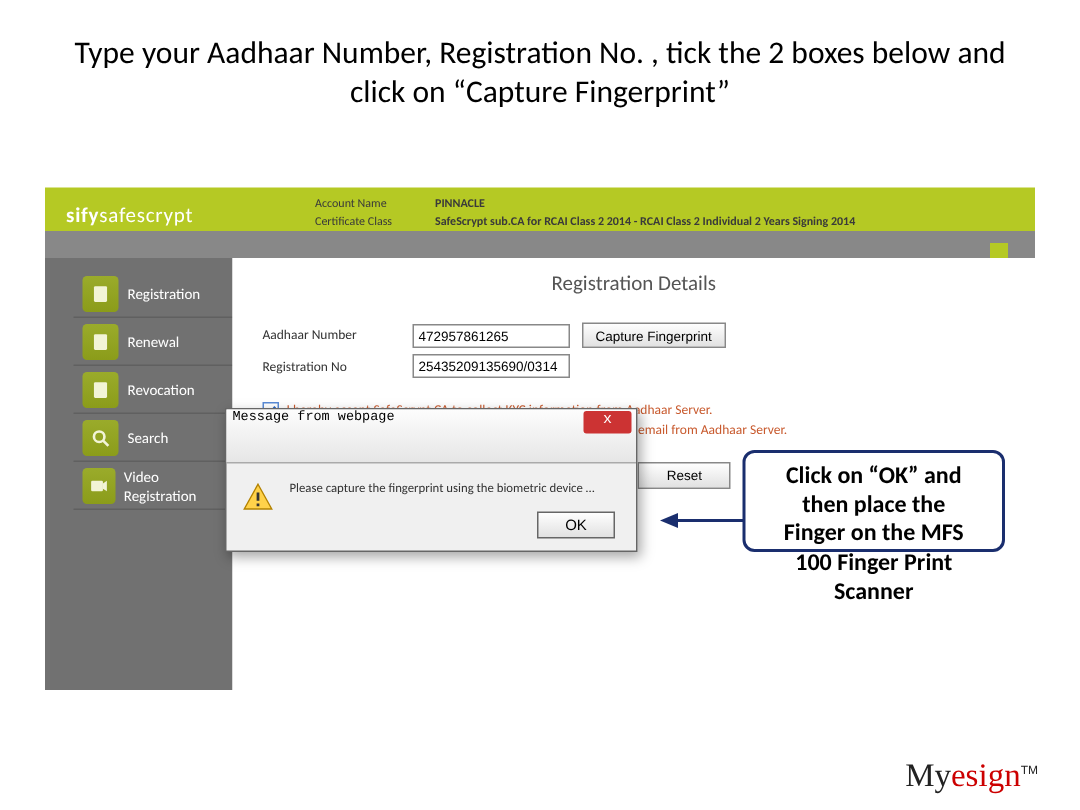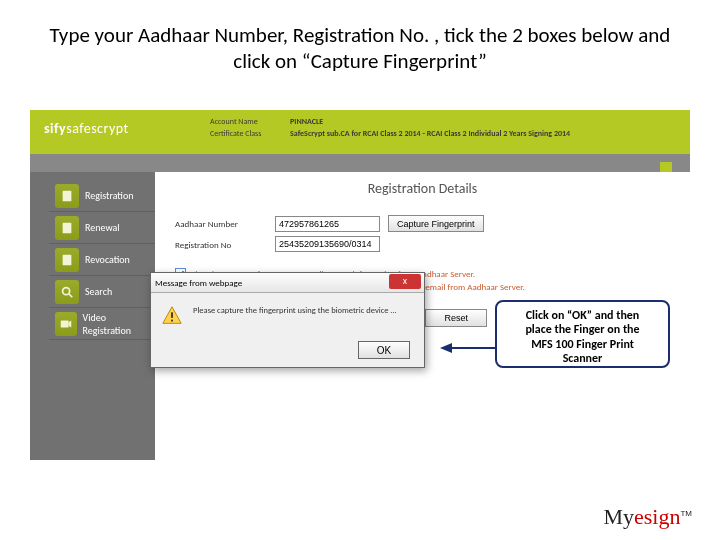--- a/index.html
+++ b/index.html
@@ -1,19 +1,19 @@
 <!DOCTYPE html>
 <html><head>
 <meta charset="utf-8">
 <style>
   * { box-sizing: border-box; margin: 0; padding: 0; }
   body { font-family: Calibri, Arial, sans-serif; width: 720px; height: 540px; background: #fff; position: relative; }
   .title { text-align: center; font-size: 21px; padding: 22px 40px 8px; }
   .screenshot { position: absolute; top: 110px; left: 30px; width: 660px; height: 350px; background: #fff; }
-  .band-green { position: absolute; top: 0; left: 0; right: 0; height: 44px; background: #b5c924; }
+  .band-green { position: absolute; top: 15px; left: 0; right: 0; height: 44px; background: #b5c924; }
   .logo { position: absolute; top: 10px; left: 14px; color: #fff; font-size: 14px; font-weight: bold; letter-spacing: 0.5px; }
   .logo .thin { font-weight: normal; }
   .acct { position: absolute; top: 6px; left: 180px; font-size: 8px; color: #3a3a3a; }
   .acct .row { margin-bottom: 2px; }
   .acct .lab { display: inline-block; width: 80px; }
   .acct .val { font-weight: bold; }
   .band-gray { position: absolute; top: 44px; left: 0; right: 0; height: 18px; background: #888; }
   .abs-icon { position: absolute; top: 52px; right: 18px; width: 12px; height: 12px; background: #b5c924; }
   .sidebar { position: absolute; top: 62px; left: 0; width: 125px; bottom: 0; background: #717171; padding-top: 8px; padding-left: 19px; }
   .sitem { display: flex; align-items: center; height: 32px; padding: 0 6px; color: #fff; font-size: 10px; border-bottom: 1px solid rgba(0,0,0,.15); }
@@ -26,28 +26,28 @@
   .flab { width: 100px; }
   .finp { width: 105px; height: 16px; border: 1px solid #888; padding: 0 3px; font-size: 9px; }
   .capbtn { margin-left: 8px; height: 17px; padding: 0 8px; border: 1px solid #888; background: linear-gradient(#fefefe,#e1e1e1); font-size: 9px; }
   .checks { margin: 16px 0 0 20px; font-size: 9px; color: #c85a2e; }
   .checks .crow { display: flex; align-items: center; margin-bottom: 2px; }
   .cbox { width: 11px; height: 11px; border: 1px solid #5a8bd6; background: #fff; margin-right: 5px; display:flex; align-items:center; justify-content:center; }
   .cbox svg { width: 9px; height: 9px; stroke: #2a67c4; stroke-width: 2.2; fill: none; }
   .btns { text-align: center; margin-top: 14px; }
   .btns button { height: 18px; width: 62px; border: 1px solid #888; background: linear-gradient(#fefefe,#e1e1e1); font-size: 9px; margin: 0 1px; }
   .dialog { position: absolute; top: 272px; left: 150px; width: 275px; height: 96px; background: #f0f0f0; border: 1px solid #666; box-shadow: 2px 3px 8px rgba(0,0,0,.35); }
-  .dlg-t { height: 20px; background: linear-gradient(#fdfdfd,#e6e6e6); border-bottom: 1px solid #aaa; display:flex; align-items:center; padding: 0 4px; font-size: 9px; position: relative; }
+  .dlg-t { height: 36px; background: linear-gradient(#fdfdfd,#e6e6e6); border-bottom: 1px solid #aaa; display:flex; align-items:flex-start; padding: 0 4px; font-size: 9px; position: relative; font-family: Liberation Mono, monospace; }
   .closeb { position: absolute; right: 3px; top: 1px; width: 32px; height: 15px; background: #c33; border-radius: 2px; color: #fff; text-align: center; font-size: 10px; line-height: 13px; }
   .dlg-b { padding: 12px 10px 0; display:flex; }
   .warn { width: 22px; height: 22px; margin-right: 10px; }
   .warn svg { width: 22px; height: 22px; }
   .dlg-m { font-size: 8.5px; color: #333; }
   .okb { position: absolute; bottom: 8px; right: 14px; width: 52px; height: 18px; border: 1px solid #666; background: linear-gradient(#fefefe,#e1e1e1); font-size: 10px; }
-  .callout { position: absolute; top: 300px; left: 495px; width: 175px; height: 68px; border: 2px solid #1a2e6e; border-radius: 8px; background: #fff; padding: 6px 22px; font-size: 12px; text-align: center; font-weight: bold; line-height: 1.2; }
+  .callout { position: absolute; top: 300px; left: 495px; width: 175px; height: 68px; border: 2px solid #1a2e6e; border-radius: 8px; background: #fff; padding: 6px 22px; font-size: 16px; text-align: center; font-weight: bold; line-height: 1.2; }
   .arrow { position: absolute; top: 340px; left: 440px; width: 56px; height: 14px; }
   .arrow svg { width: 56px; height: 14px; }
   .footer-logo { position: absolute; bottom: 10px; right: 28px; font-family: "Brush Script MT", cursive; font-size: 22px; color: #222; }
   .footer-logo .red { color: #c00; }
   .footer-logo .tm { font-size: 8px; vertical-align: super; font-family: Arial; }
 </style>
 </head>
 <body>
 
 <div class="title">Type your Aadhaar Number, Registration No. , tick the 2 boxes below and click on “Capture Fingerprint”</div>

